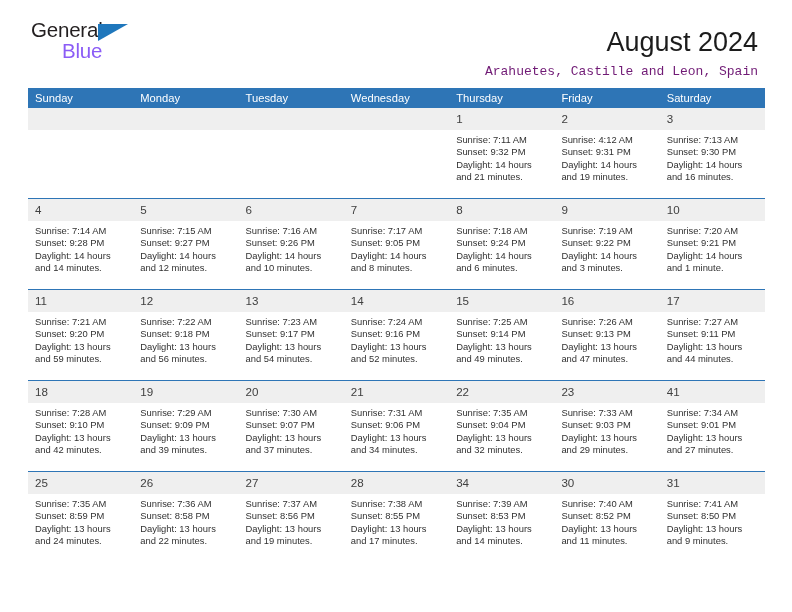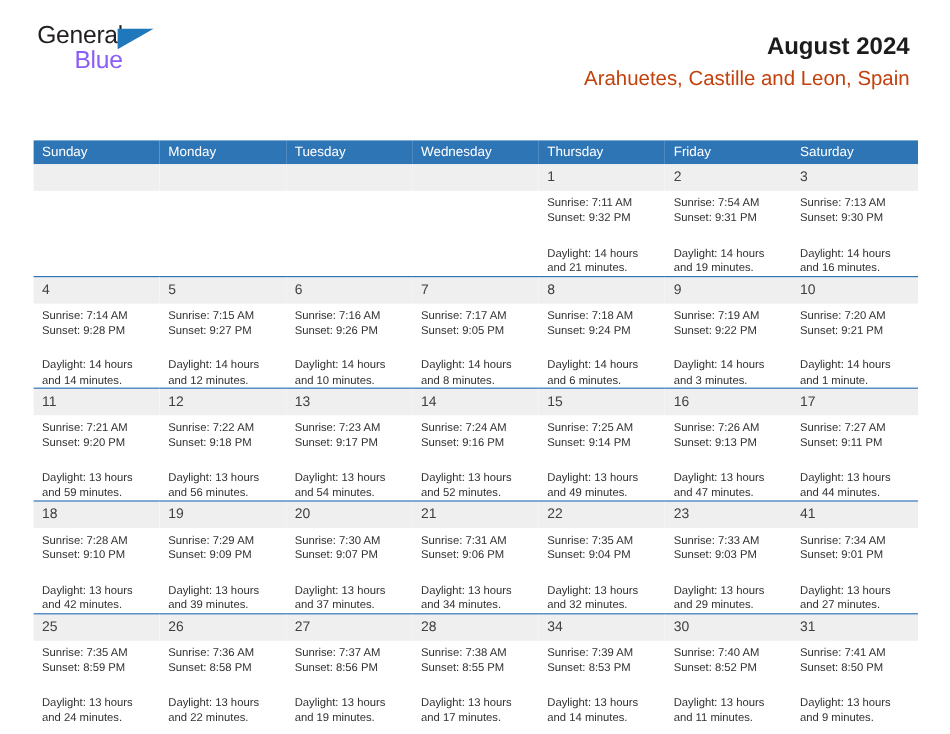--- a/index.html
+++ b/index.html
@@ -66,41 +66,41 @@
     font-family: "Liberation Sans", sans-serif;
   }
 
   .title-block {
     position: absolute;
     right: 34px;
     top: 28px;
     text-align: right;
   }
   .cal-title {
-    font-size: 20px;
+    font-size: 27px;
     color: #1c1c1c;
     line-height: 1.1;
-    font-weight: bold;
+    font-weight: normal;
     font-family: "Liberation Sans", sans-serif;
     white-space: nowrap;
   }
   .cal-subtitle {
     margin-top: 7px;
-    font-size: 17px;
-    color: #c2410c;
+    font-size: 13px;
+    color: #701a75;
     line-height: 1.1;
-    font-family: Liberation Sans, sans-serif;
+    font-family: Liberation Mono, monospace;
     white-space: nowrap;
   }
 
   
   .calendar {
     position: absolute;
     left: 28px;
-    top: 117px;
+    top: 88px;
     width: 737px;
     border-collapse: collapse;
     table-layout: fixed;
   }
   .calendar th {
     background: #2e75b6;
     color: #ffffff;
     font-size: 11.2px;
     font-weight: normal;
     text-align: left;
@@ -133,21 +133,21 @@
     color: transparent;
   }
   .info {
     padding: 4px 6px 0 7px;
     font-size: 9.4px;
     line-height: 12.4px;
     color: #313131;
     font-family: "Liberation Sans", sans-serif;
   }
   .info div { white-space: nowrap; }
-  .info .wrap { white-space: normal; margin-top: 17px; }
+  .info .wrap { white-space: normal; }
 </style>
 </head>
 <body>
 
 <div class="page">
 
   <div class="header">
     <div class="logo">
       <span class="logo-general">General</span>
       <span class="logo-tri"></span>
@@ -199,21 +199,21 @@
             <div class="daynum">1</div>
             <div class="info">
               <div>Sunrise: 7:11 AM</div>
               <div>Sunset: 9:32 PM</div>
               <div class="wrap">Daylight: 14 hours and 21 minutes.</div>
             </div>
           </td>
           <td>
             <div class="daynum">2</div>
             <div class="info">
-              <div>Sunrise: 7:54 AM</div>
+              <div>Sunrise: 4:12 AM</div>
               <div>Sunset: 9:31 PM</div>
               <div class="wrap">Daylight: 14 hours and 19 minutes.</div>
             </div>
           </td>
           <td>
             <div class="daynum">3</div>
             <div class="info">
               <div>Sunrise: 7:13 AM</div>
               <div>Sunset: 9:30 PM</div>
               <div class="wrap">Daylight: 14 hours and 16 minutes.</div>

